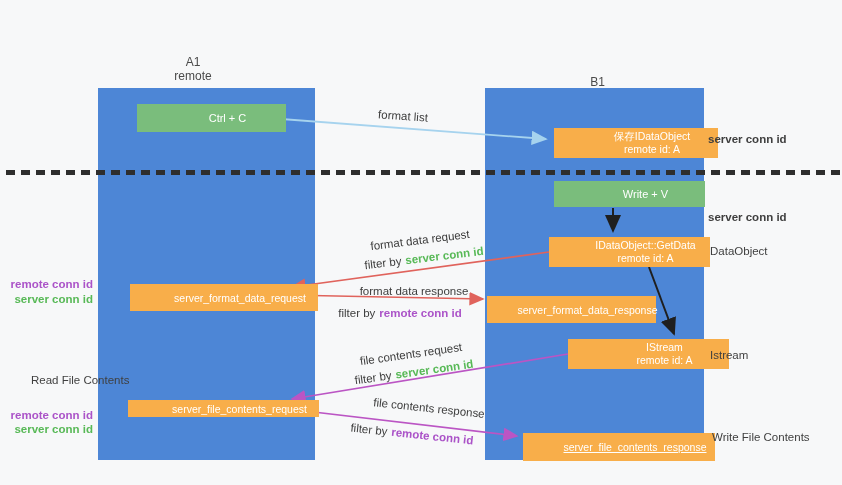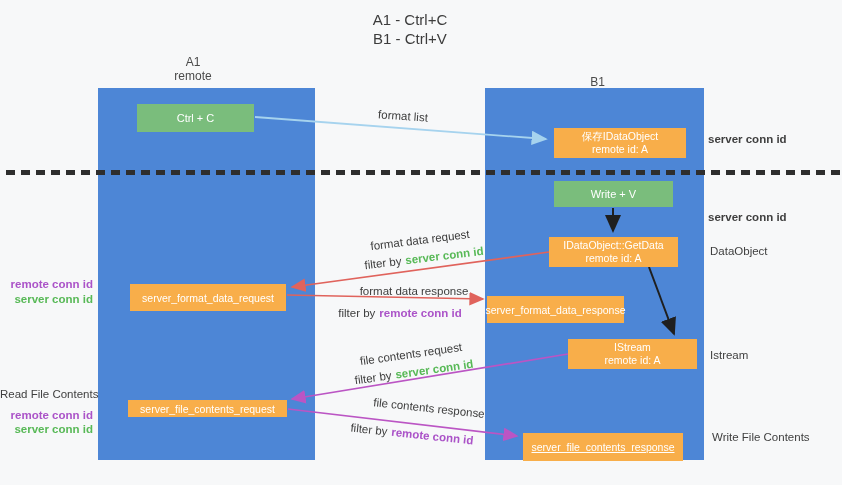--- a/index.html
+++ b/index.html
@@ -30,20 +30,21 @@
     position: absolute; left: 6px; top: 170px; width: 836px; height: 5px;
     background: repeating-linear-gradient(90deg, #2e2e2e 0 9px, transparent 9px 15px);
     z-index: 2;
   }
   .arrows { position: absolute; left: 0; top: 0; z-index: 3; }
   .node {
     position: absolute; z-index: 4;
     display: flex; align-items: center; justify-content: center;
     color: #ffffff; text-align: center;
     font-size: 11px;
+    padding-left: 32px;
   }
   .node.orange { background: #f8ae4a; }
   .node.green  { background: #7abd7c; }
   .node .two-line { font-size: 10.5px; line-height: 13px; }
   .node.small-text { font-size: 10.5px; margin-top: 8px; }
   .msg-label {
     position: absolute; z-index: 5;
     font-size: 11.5px; color: #3d3d3d; white-space: nowrap;
   }
   .msg-label .pre { margin-right: 4px; }
@@ -56,24 +57,20 @@
   .left-stack {
     position: absolute; left: 0; width: 93px; z-index: 5;
     text-align: right; white-space: nowrap; font-size: 11.5px;
   }
 </style>
 </head>
 <body>
 
 <div class="canvas">
 
-  <div class="title">
-    <div>A1 - Ctrl+C</div>
-    <div>B1 - Ctrl+V</div>
-  </div>
 
   <div class="lane-header left">
     <div>A1</div>
     <div>remote</div>
   </div>
   <div class="lane-header right">
     <div>B1</div>
     <div>connection</div>
   </div>
 
@@ -174,17 +171,17 @@
   </div>
 
   <div class="side-label cid-green" style="left:708px; top:133px;">server conn id</div>
   <div class="side-label cid-green" style="left:708px; top:211px;">server conn id</div>
   <div class="side-label" style="left:710px; top:245px;">DataObject</div>
   <div class="side-label" style="left:710px; top:349px;">Istream</div>
   <div class="side-label" style="left:712px; top:431px;">Write File Contents</div>
 
   <div class="left-stack cid-purple" style="top:278px;">remote conn id</div>
   <div class="left-stack cid-green" style="top:293px;">server conn id</div>
-  <div class="left-stack" style="top:388px; color:#3f3f3f;">Read File Contents</div>
+  <div class="left-stack" style="top:374px; color:#3f3f3f;padding-left:31px;">Read File Contents</div>
   <div class="left-stack cid-purple" style="top:409px;">remote conn id</div>
   <div class="left-stack cid-green" style="top:423px;">server conn id</div>
 
 </div>
 
 </body></html>

